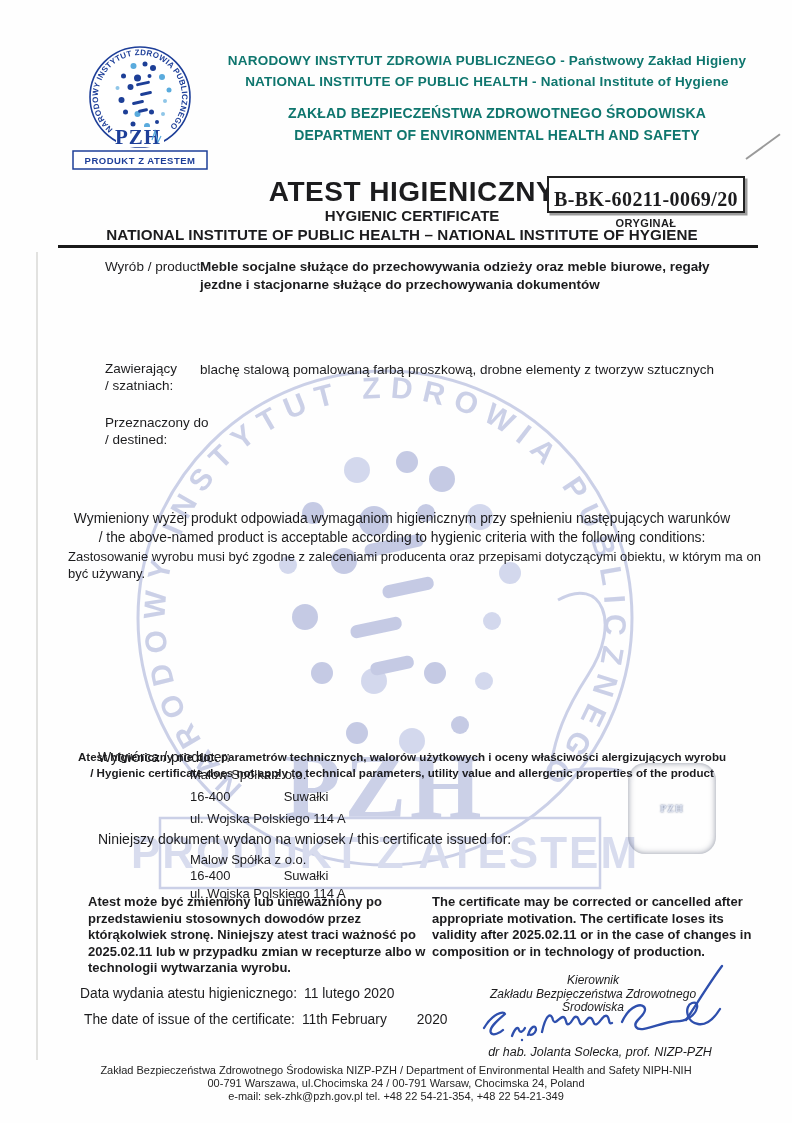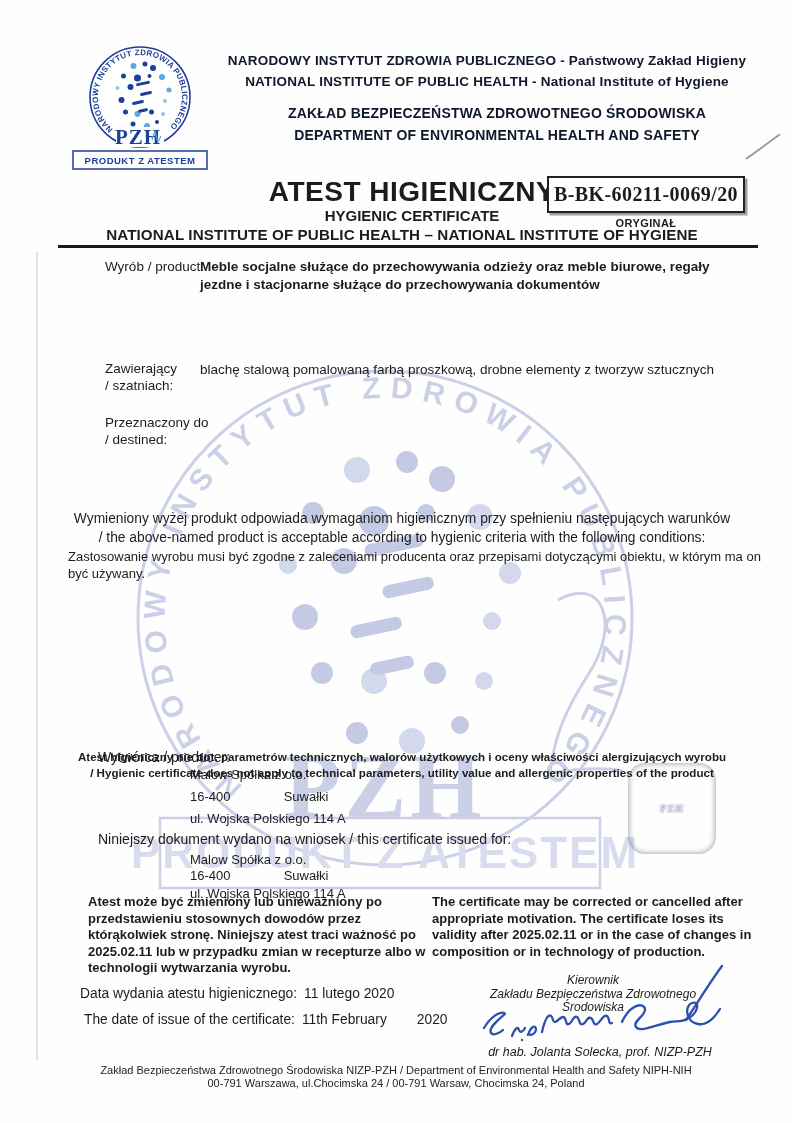--- a/index.html
+++ b/index.html
@@ -3,33 +3,33 @@
 <meta charset="utf-8">
 <style>
   html,body{margin:0;padding:0;background:#e8e8e8;}
   .page{
     position:relative;width:792px;height:1123px;margin:0 auto;
     background:#fefefe;overflow:hidden;
     font-family:"Liberation Sans","DejaVu Sans",sans-serif;
     color:#1c1c1e;
   }
   .abs{position:absolute;}
-  .navy{color:#0f172a;}
+  .navy{color:#0f766e;}
   .ctr{text-align:center;}
   
   .hdr-lines{left:222px;top:50px;width:530px;font-size:13.5px;font-weight:600;line-height:21px;letter-spacing:.2px;}
   .hdr-dept{left:252px;top:102px;width:490px;font-size:14px;font-weight:bold;line-height:22px;letter-spacing:.2px;}
   
   .title-main{left:212px;top:176px;width:400px;font-size:28px;font-weight:bold;letter-spacing:.5px;}
   .title-sub{left:212px;top:207px;width:400px;font-size:15px;font-weight:bold;}
   .title-inst{left:46px;top:226px;width:712px;font-size:15.2px;font-weight:bold;letter-spacing:.1px;}
   .num-box{
     left:547px;top:176px;width:194px;height:33px;border:2px solid #222;
     box-shadow:2.5px 2.5px 0 rgba(40,40,40,.45);
-    display:flex;align-items:center;justify-content:center;
+    display:flex;align-items:flex-end;justify-content:center;
     font-family:"Liberation Serif","DejaVu Serif",serif;
     font-size:20px;font-weight:bold;letter-spacing:.4px;background:#fff;
   }
   .orig{left:547px;top:217px;width:198px;font-size:11px;font-weight:bold;letter-spacing:.4px;}
   .rule{left:58px;top:245px;width:700px;height:3px;background:#1a1a1a;}
   .diag{left:746px;top:158px;width:42px;height:2px;background:#9a9a9a;transform:rotate(-36deg);transform-origin:left center;}
   .scanline{left:36px;top:252px;width:2px;height:808px;background:#e2e2e0;}
   
   .lbl{font-size:13.5px;line-height:17px;margin-left:20px;}
   .val{font-size:13.5px;line-height:18px;}
@@ -258,15 +258,16 @@
   <div class="abs date1 fg">
     <span>Data wydania atestu higienicznego:</span><span class="gap1">11 lutego 2020</span>
   </div>
   <div class="abs date2 fg">
     <span>The date of issue of the certificate:</span><span class="gap1">11th February</span><span class="gap2">2020</span>
   </div>
 
   <div class="abs footer ctr fg">
     <div>Zakład Bezpieczeństwa Zdrowotnego Środowiska NIZP-PZH / Department of Environmental Health and Safety NIPH-NIH</div>
     <div>00-791 Warszawa, ul.Chocimska 24 / 00-791 Warsaw, Chocimska 24, Poland</div>
+    <div>e-mail: sek-zhk@pzh.gov.pl   tel. +48 22 54-21-354,  +48 22 54-21-349</div>
   </div>
 
 </div>
 
 </body></html>

